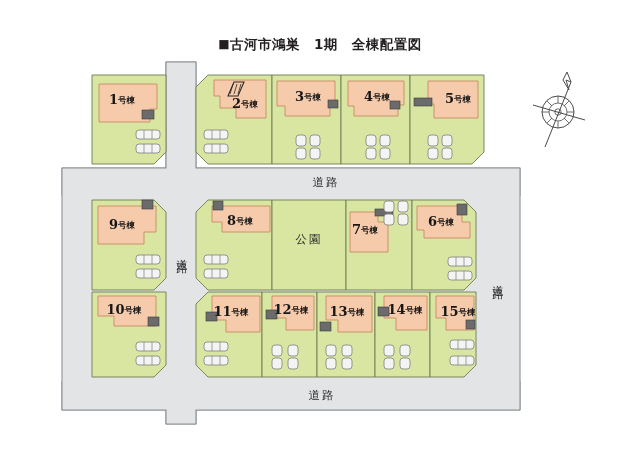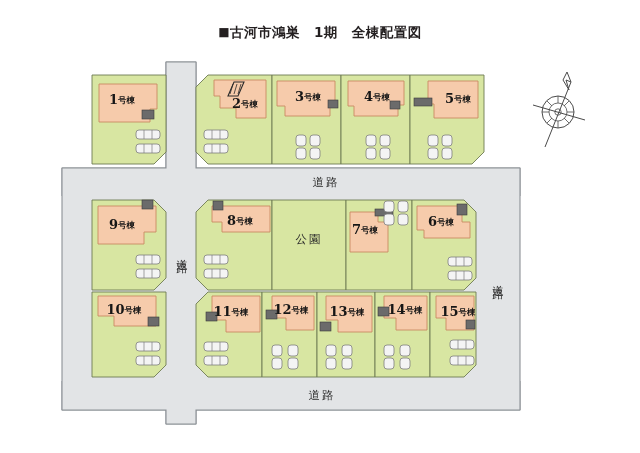--- a/index.html
+++ b/index.html
@@ -5,21 +5,21 @@
   html,body{margin:0;padding:0;}
   body{
     width:640px;height:453px;
     background:#ffffff;
     font-family:"Liberation Serif","DejaVu Serif",serif;
     overflow:hidden;
     position:relative;
   }
   #stage{position:relative;width:640px;height:453px;}
   .title{
-    position:absolute;left:0;top:24px;width:640px;
+    position:absolute;left:0;top:36px;width:640px;
     text-align:center;
     font-size:13.5px;font-weight:bold;color:#231f20;
     letter-spacing:0.5px;
     font-family:"DejaVu Sans","Liberation Sans",sans-serif;
   }
   .title .sq{font-size:12px;vertical-align:1px;}
   svg{position:absolute;left:0;top:0;}
   .lot-label{
     font-family:"DejaVu Serif","Liberation Serif",serif;
     font-weight:bold;fill:#161616;

